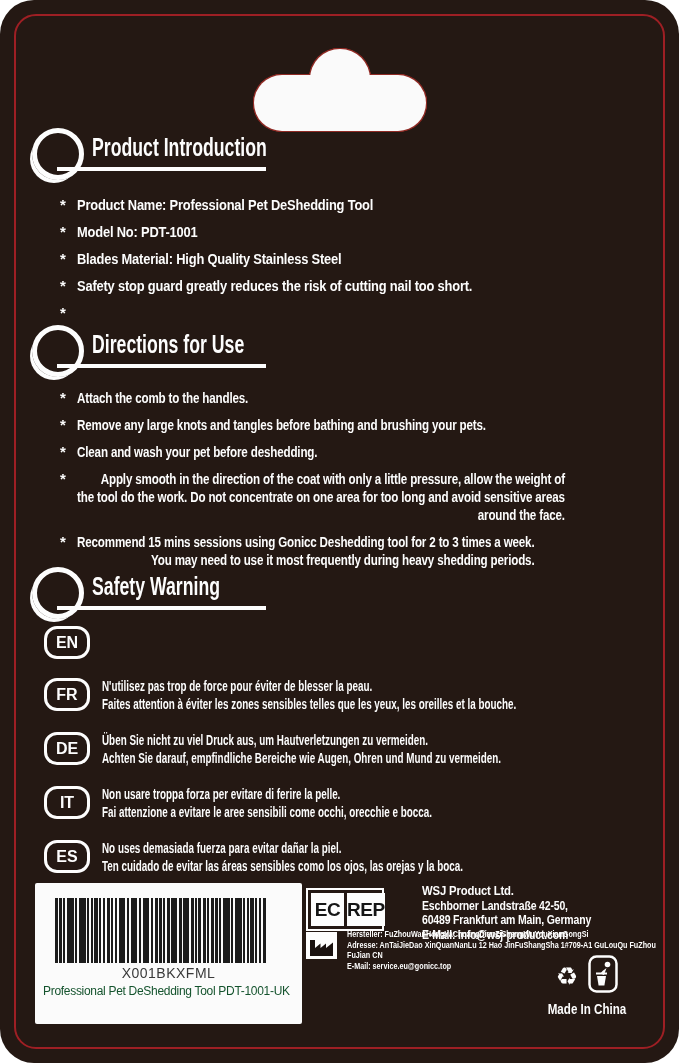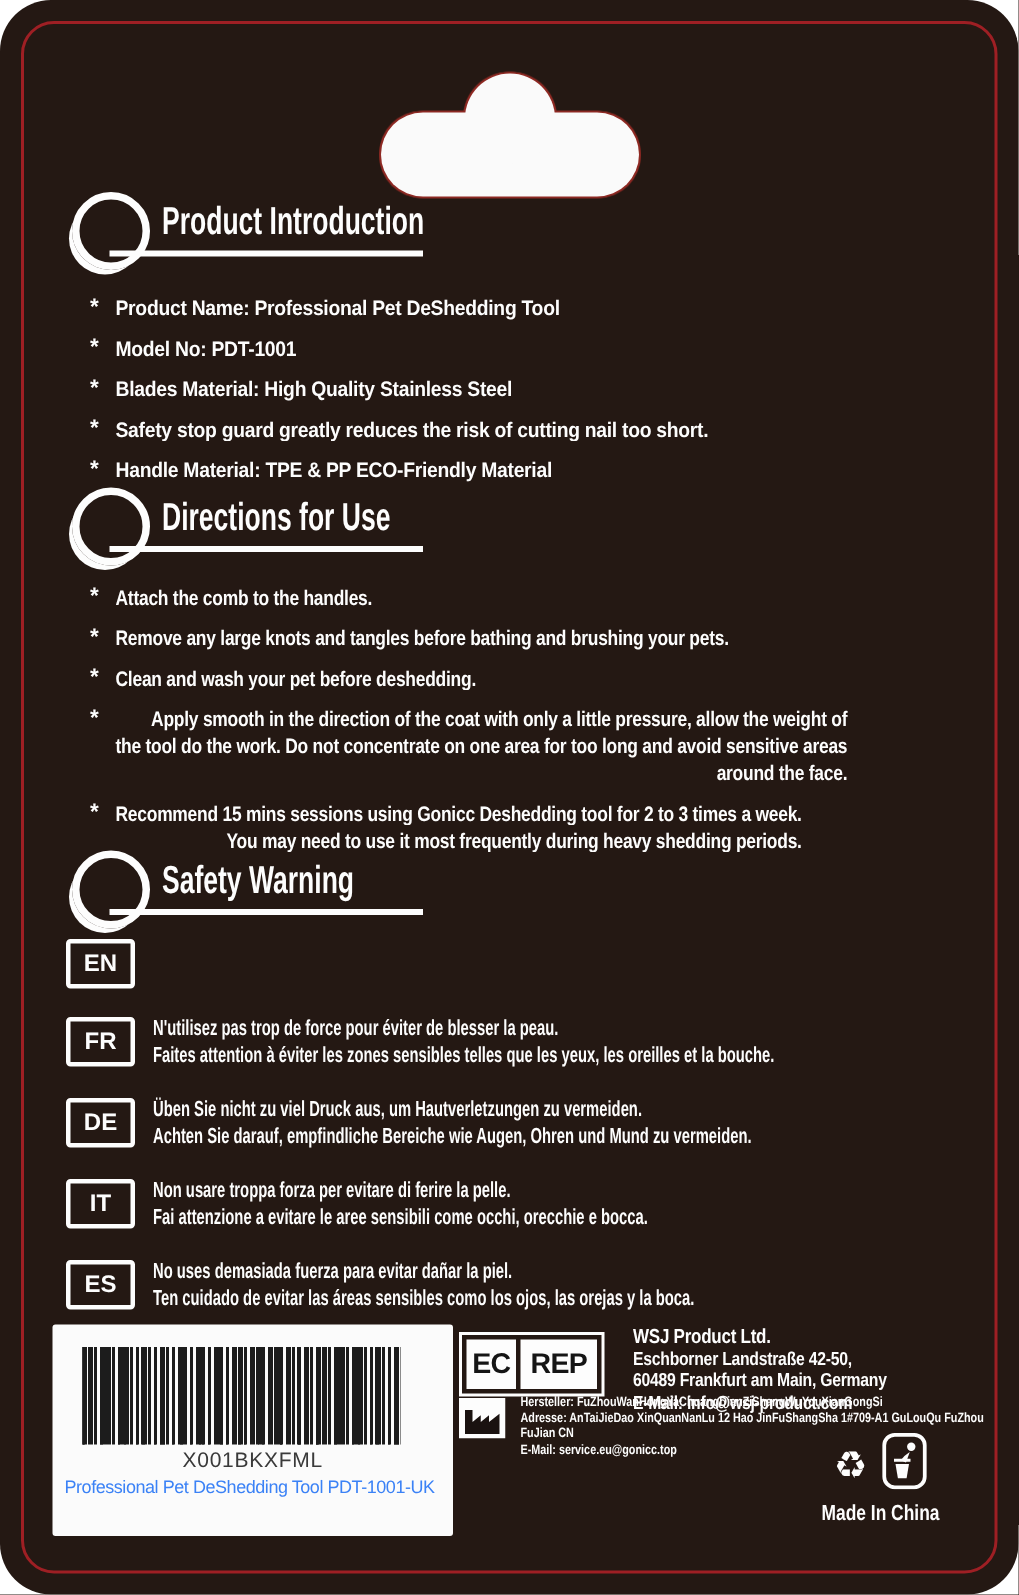--- a/index.html
+++ b/index.html
@@ -11,53 +11,53 @@
   .redline{position:absolute;inset:14px;border:2.5px solid #9e1f24;border-radius:22px;pointer-events:none;}
 
   
   .tab{
     position:absolute;left:254px;top:75px;width:172px;height:56px;background:#fafafa;border-radius:28px;
     filter:drop-shadow(1px 0 0 #8f2a24) drop-shadow(-1px 0 0 #8f2a24) drop-shadow(0 1px 0 #8f2a24) drop-shadow(0 -1px 0 #8f2a24);
   }
   .tab::before{content:'';position:absolute;left:50%;top:-26px;transform:translateX(-50%);width:60px;height:60px;border-radius:50%;background:#fafafa;}
 
   
-  .sec{position:absolute;left:48px;width:320px;height:62px;color:#fdfdfd;}
+  .sec{position:absolute;left:32px;width:320px;height:62px;color:#fdfdfd;}
   .sec-circle{position:absolute;left:0;top:2px;width:42px;height:42px;border:5px solid #fdfdfd;border-radius:50%;box-shadow:-4px 5px 0 -2px #fdfdfd;}
   .sec-title{position:absolute;left:60px;top:6px;margin:0;font-size:26px;font-weight:700;color:#fdfdfd;white-space:nowrap;transform:scaleX(0.68);transform-origin:left top;}
   .sec-underline{position:absolute;left:25px;top:41px;width:209px;height:4px;background:#fdfdfd;}
 
   
   .blist{position:absolute;left:60px;color:#fdfdfd;}
   .b-item{display:flex;margin-bottom:9px;}
   .b-mark{width:17px;flex:0 0 17px;font-size:15px;font-weight:700;line-height:18px;}
   .b-lines{line-height:18px;font-size:14px;font-weight:700;letter-spacing:-0.2px;text-align:right;}
   .b-line{white-space:nowrap;transform-origin:left top;}
   .scale-intro .b-line{transform:scaleX(0.92);}
   .scale-dir .b-line{transform:scaleX(0.83);}
 
   
   .warnings{position:absolute;left:44px;top:625px;color:#fdfdfd;}
   .w-row{display:flex;margin-bottom:18px;align-items:flex-start;}
-  .w-badge{flex:0 0 46px;width:46px;height:33px;border:3px solid #fdfdfd;border-radius:3px;box-sizing:border-box;display:flex;align-items:center;justify-content:center;font-size:16px;font-weight:700;margin-right:12px;margin-top:1px;}
+  .w-badge{flex:0 0 46px;width:46px;height:33px;border:3px solid #fdfdfd;border-radius:13px;box-sizing:border-box;display:flex;align-items:center;justify-content:center;font-size:16px;font-weight:700;margin-right:12px;margin-top:1px;}
   .w-lines{font-size:14.5px;font-weight:700;line-height:18px;}
   .w-line{white-space:nowrap;transform:scaleX(0.68);transform-origin:left top;}
 
   
   .label{position:absolute;left:35px;top:883px;width:267px;height:141px;background:#fbfbfb;border-radius:2px;}
   .bars{position:absolute;left:20px;top:15px;width:212px;height:65px;
     background-image:
       repeating-linear-gradient(90deg,#1c1c1c 0 2px,transparent 2px 4px),
       repeating-linear-gradient(90deg,#1c1c1c 0 1px,transparent 1px 6px),
       repeating-linear-gradient(90deg,#1c1c1c 0 3px,transparent 3px 13px);
   }
   .code{position:absolute;top:82px;left:0;width:100%;text-align:center;font-size:14px;color:#3a3a3a;letter-spacing:0.5px;}
-  .desc{position:absolute;left:8px;top:101px;right:6px;font-size:12px;color:#3b82f6;line-height:15px;letter-spacing:-0.3px;}
-
-  .ecrep{position:absolute;left:306px;top:888px;width:97px;height:43px;border:2px solid #fdfdfd;box-sizing:border-box;display:flex;gap:3px;padding:3px;}
+  .desc{position:absolute;left:8px;top:101px;right:6px;font-size:12px;color:#14532d;line-height:15px;letter-spacing:-0.3px;}
+
+  .ecrep{position:absolute;left:306px;top:888px;width:78px;height:43px;border:2px solid #fdfdfd;box-sizing:border-box;display:flex;gap:3px;padding:3px;}
   .ec-cell{background:#fdfdfd;color:#151515;font-weight:700;font-size:19px;display:flex;align-items:center;justify-content:center;letter-spacing:-0.5px;}
   .ec-left{flex:0 0 33px;}
   .ec-right{flex:1;}
   .factory{position:absolute;left:306px;top:932px;width:31px;height:27px;}
 
   .company{position:absolute;left:410px;top:884px;color:#fdfdfd;line-height:14.5px;margin-left:12px;}
   .co-line{white-space:nowrap;transform:scaleX(0.84);transform-origin:left top;font-size:12.5px;font-weight:700;letter-spacing:-0.2px;}
   .co-name{font-size:13.5px;}
 
   .manu{position:absolute;left:347px;top:929px;color:#fdfdfd;line-height:10.5px;}
@@ -101,23 +101,20 @@
         </div>
     </div>
     <div class="b-item">
       <span class="b-mark">*</span>
       <div class="b-lines">
           <div class="b-line">Safety stop guard greatly reduces the risk of cutting nail too short.</div>
         </div>
     </div>
     <div class="b-item">
       <span class="b-mark">*</span>
-      <div class="b-lines">
-          <div class="b-line">Handle Material: TPE &amp; PP ECO-Friendly Material</div>
-        </div>
     </div>
   </div>
 
   <div class="sec" style="top:323px">
     <span class="sec-circle"></span>
     <h2 class="sec-title">Directions for Use</h2>
     <div class="sec-underline"></div>
   </div>
 
   <div class="blist scale-dir" style="top:389px">

